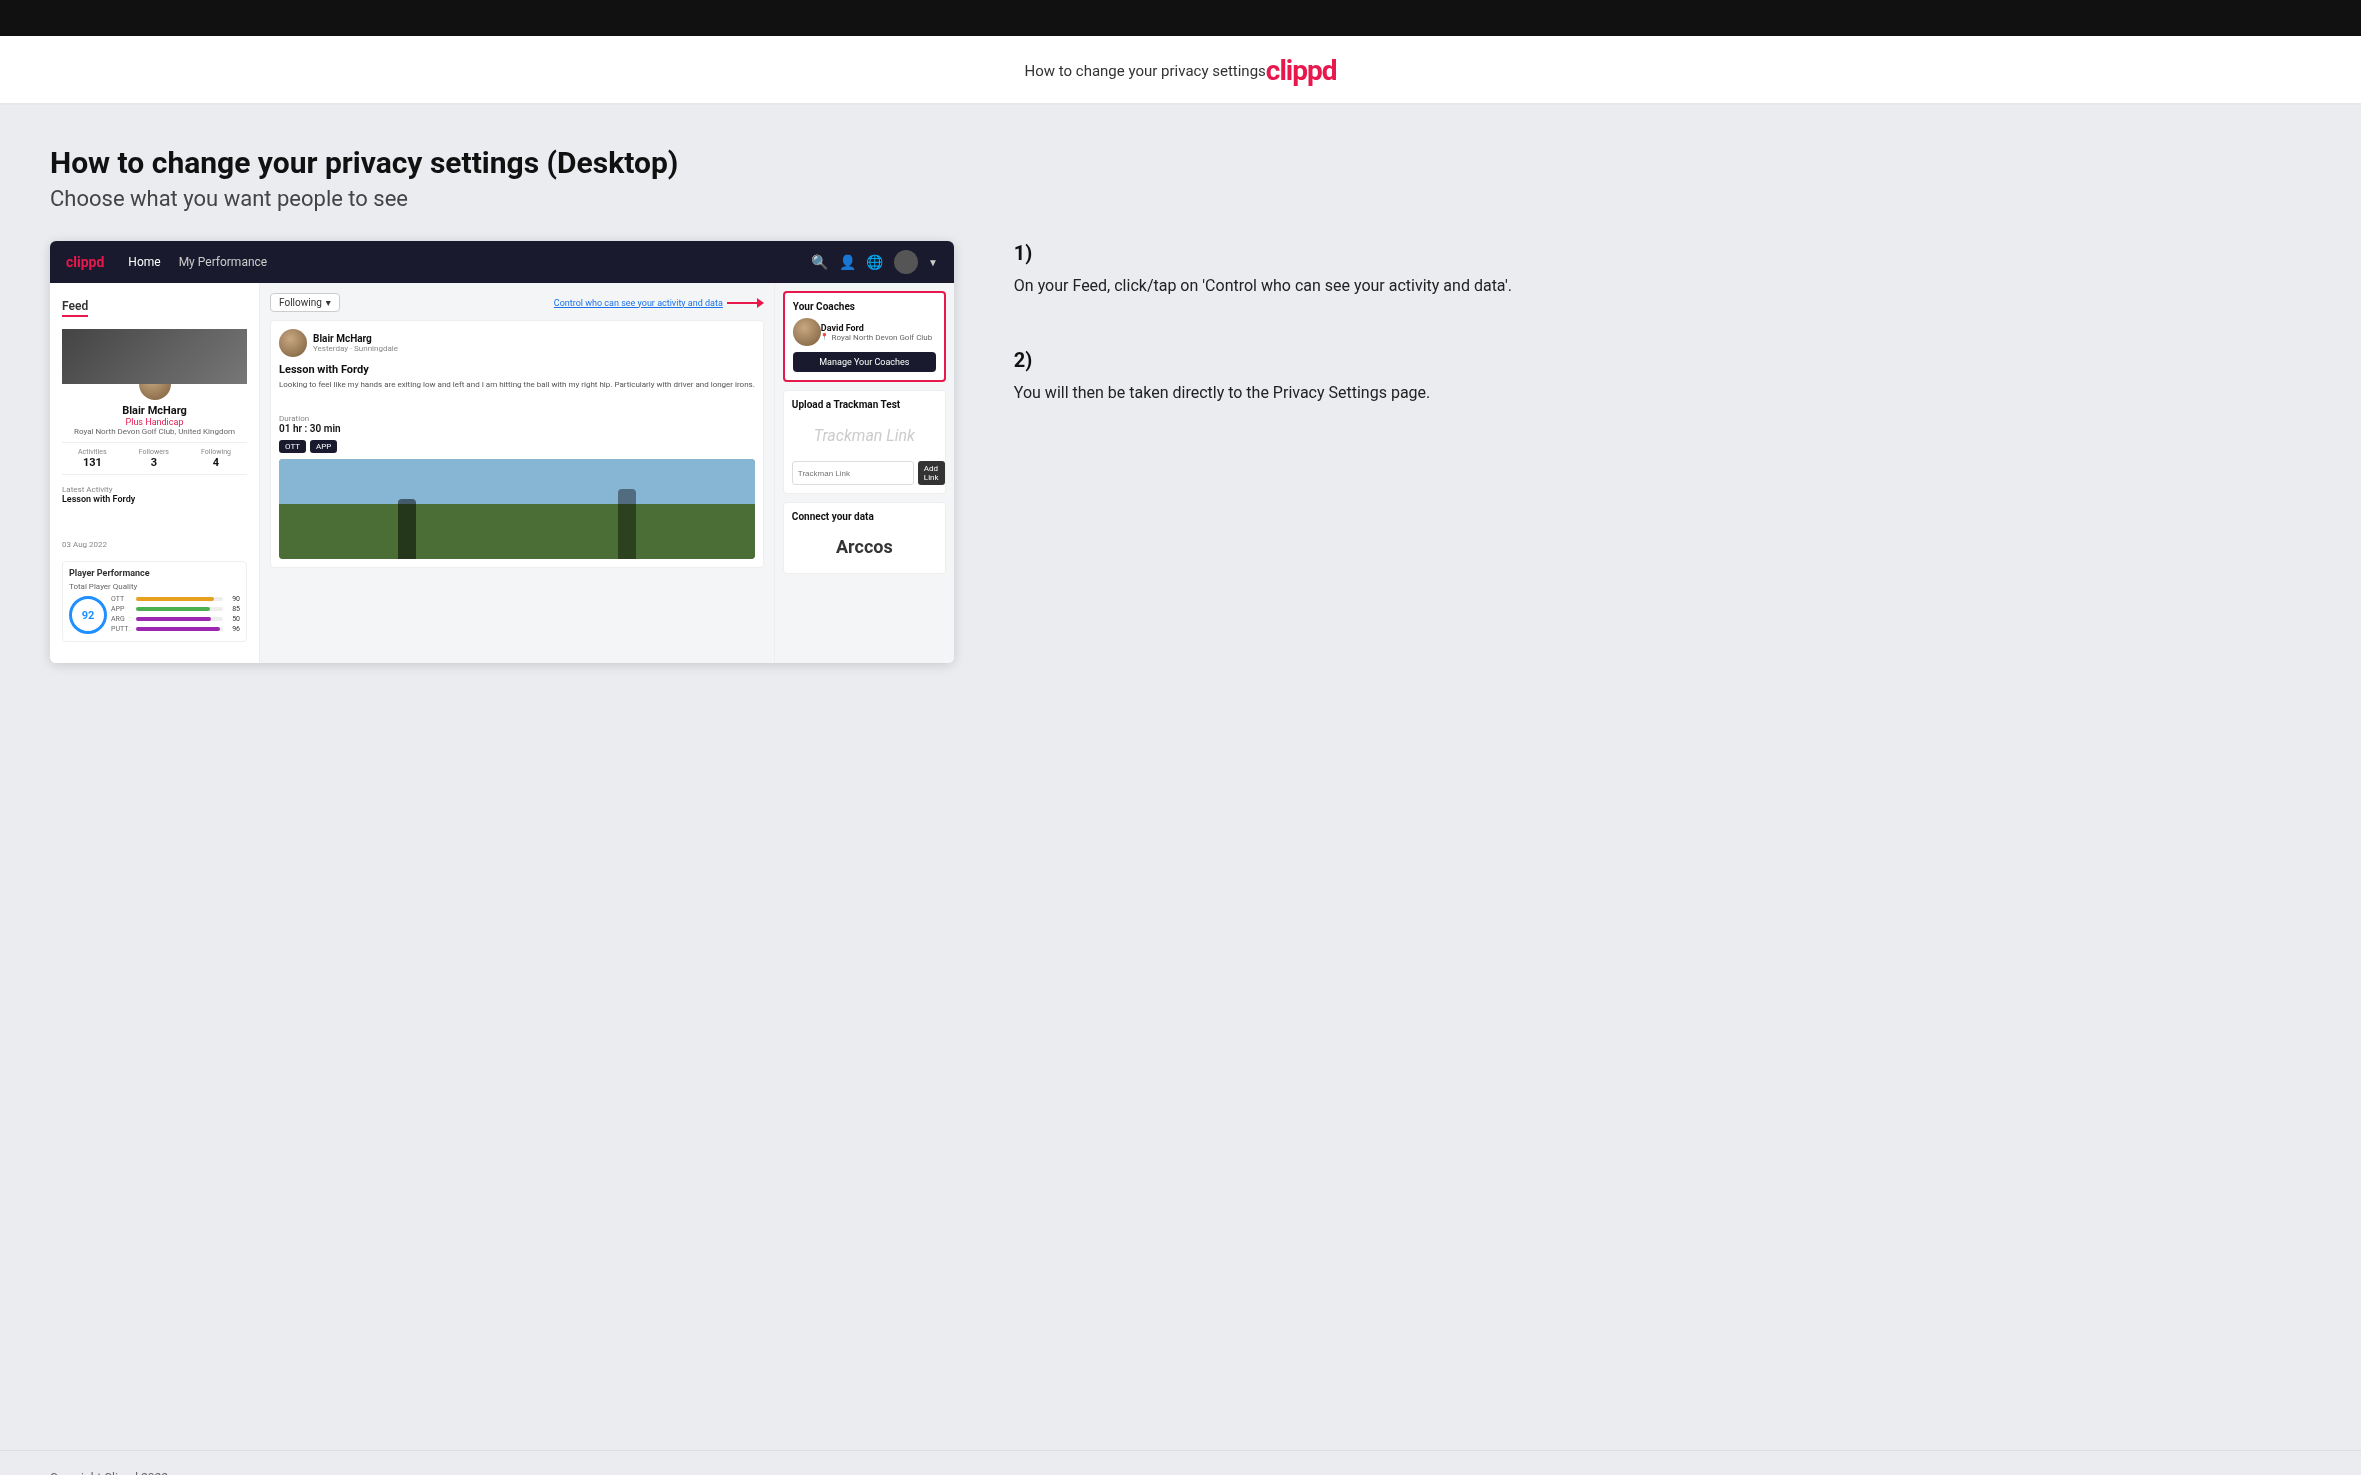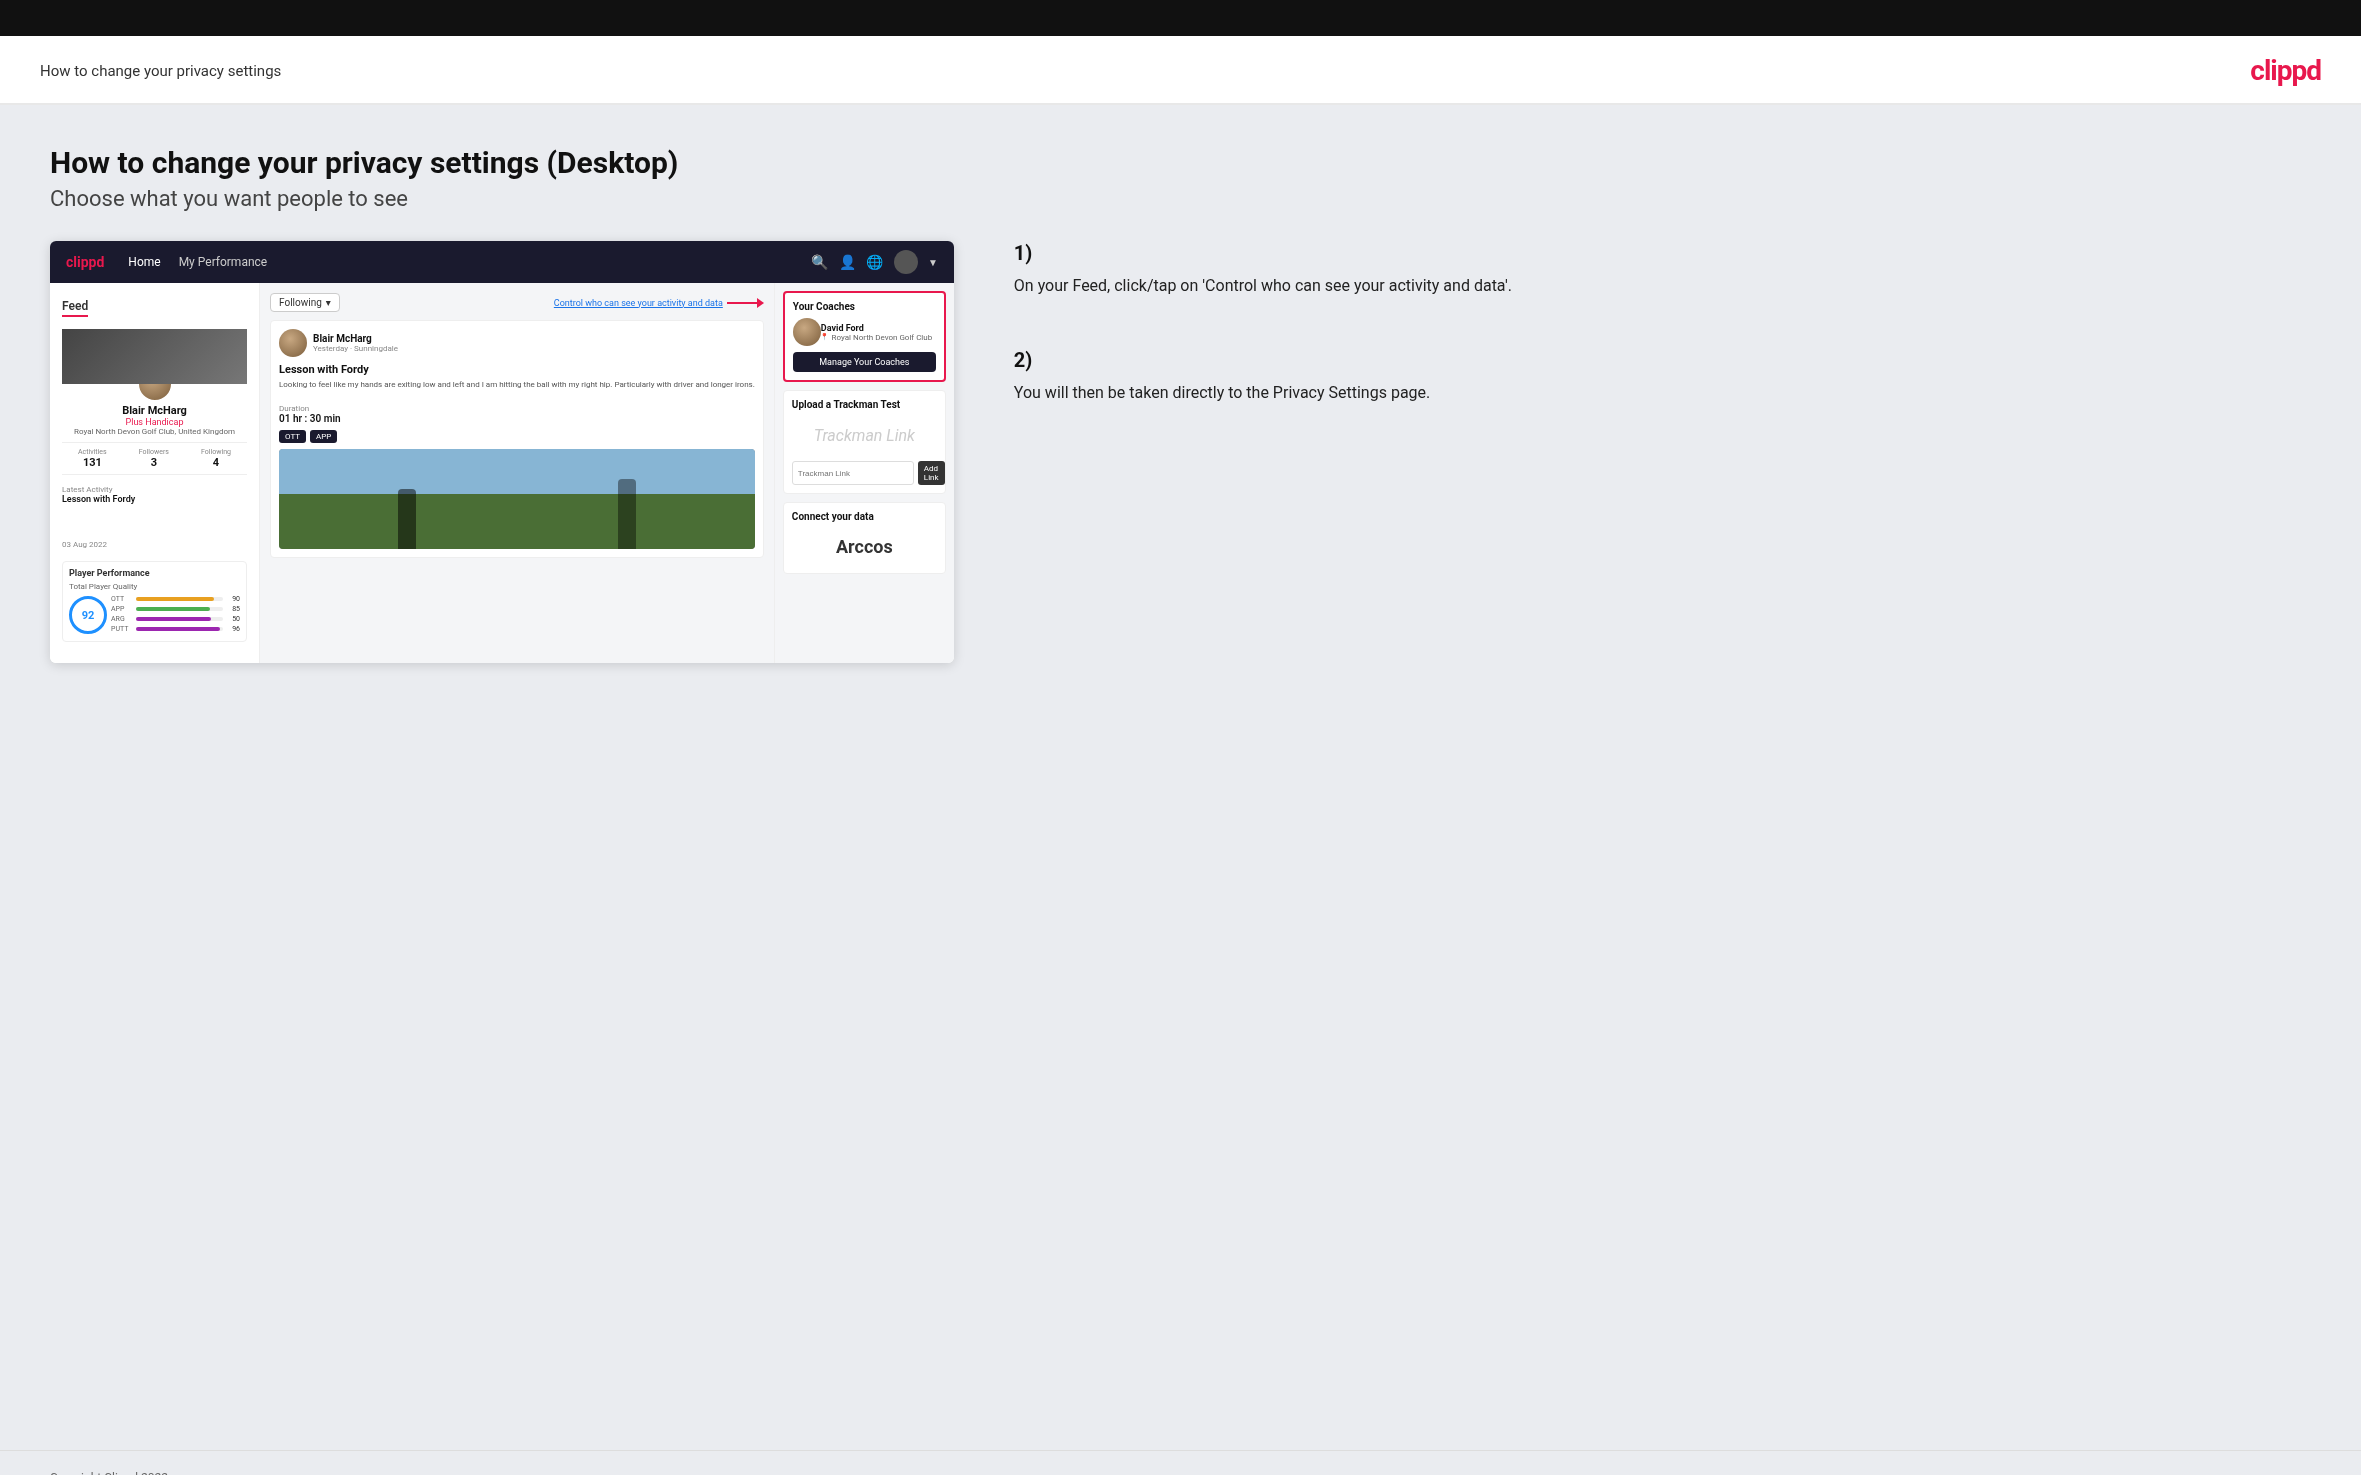--- a/index.html
+++ b/index.html
@@ -10,21 +10,21 @@
     }
     
     .top-bar {
       background: #111;
       height: 36px;
     }
     
     .page-header {
       display: flex;
       align-items: center;
-      justify-content: space-between;
+      justify-content: center;
       padding: 18px 40px 16px 40px;
       border-bottom: 2px solid #e8e8e8;
     }
     .page-header-title {
       font-size: 15px;
       color: #333;
     }
     .clippd-logo {
       font-size: 28px;
       font-weight: 700;
@@ -326,21 +326,21 @@
     }
     .post-title {
       font-size: 11px;
       font-weight: 700;
       color: #111;
       margin-bottom: 4px;
     }
     .post-body {
       font-size: 8px;
       color: #555;
-      margin-bottom: 14px;
+      margin-bottom: 24px;
       line-height: 1.3;
     }
     .post-duration-label {
       font-size: 8px;
       color: #888;
     }
     .post-duration-value {
       font-size: 10px;
       font-weight: 600;
       color: #111;

